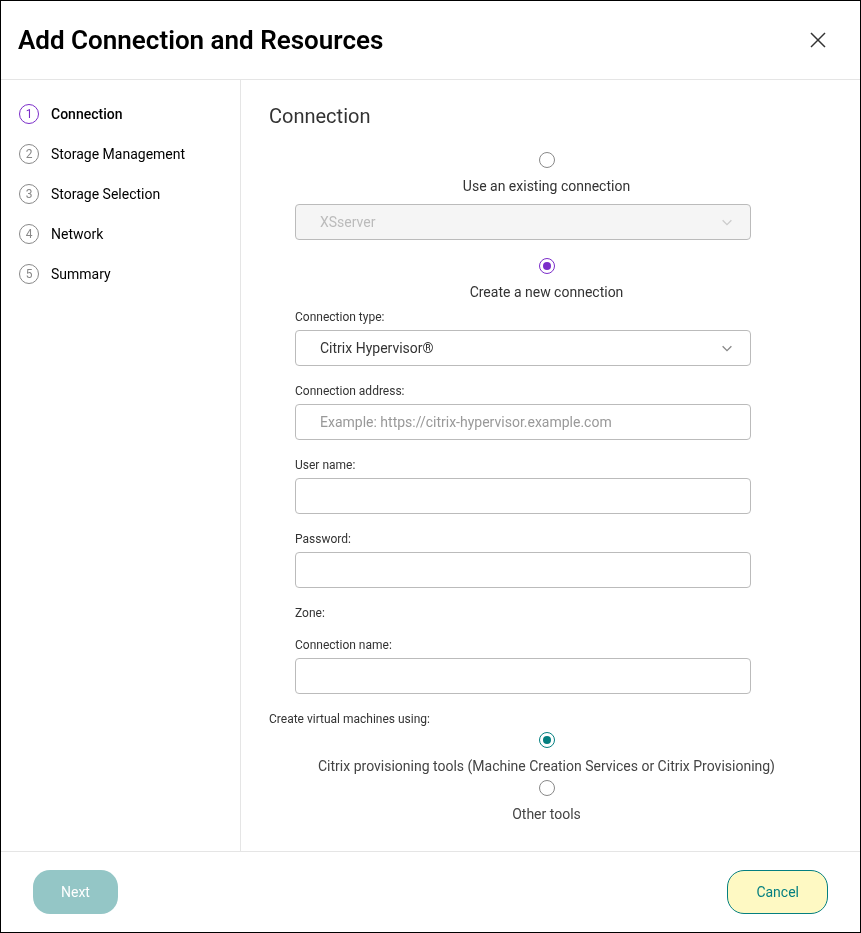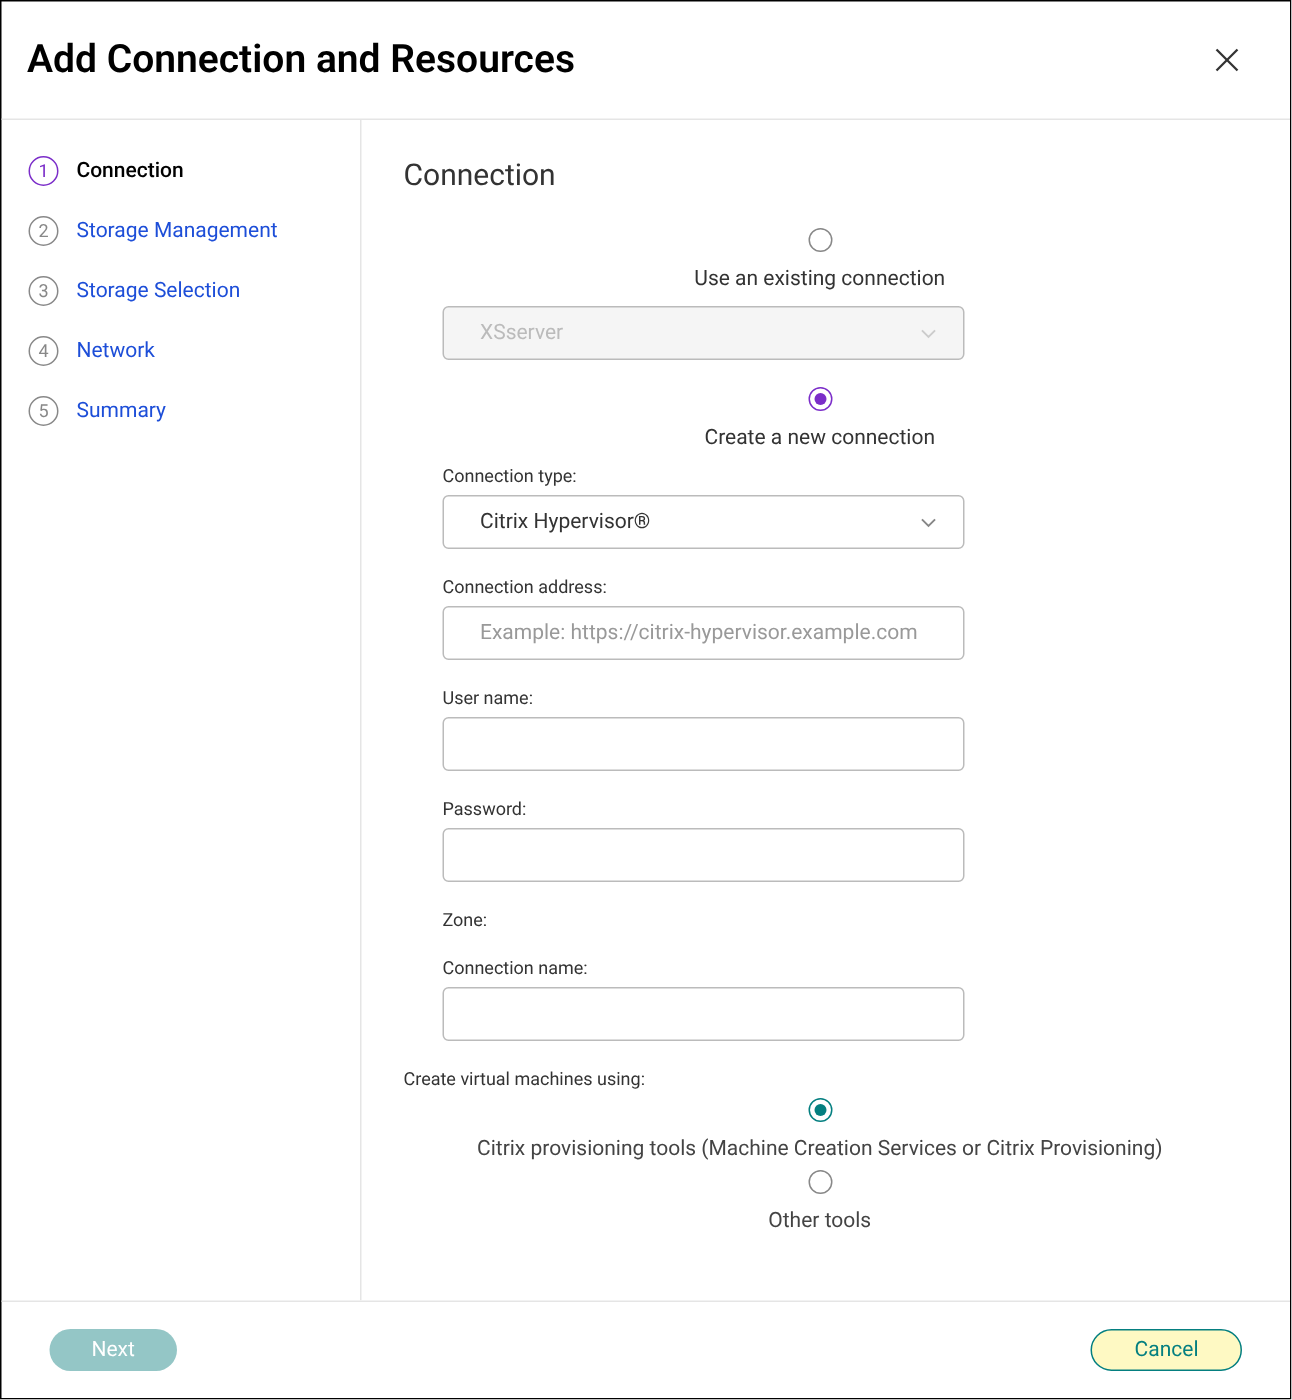--- a/index.html
+++ b/index.html
@@ -75,21 +75,21 @@
       align-items: center;
       justify-content: center;
       flex-shrink: 0;
     }
     .step.active .step-circle {
       border-color: #7b2dc9;
       color: #7b2dc9;
     }
     .step-label {
       font-size: 14px;
-      color: #1d4ed8;
+      color: #000000;
     }
     .step.active .step-label {
       color: #000;
       font-weight: 500;
     }
     
     .main {
       flex: 1;
       padding: 24px 36px 24px 28px;
       overflow-y: auto;
@@ -143,21 +143,21 @@
     .field-group {
       margin-bottom: 18px;
     }
     .field-label {
       font-size: 12px;
       color: #333;
       margin-bottom: 6px;
       display: block;
     }
     .select-box, .text-input {
-      width: 348px;
+      width: 456px;
       height: 36px;
       border: 1px solid #bbb;
       border-radius: 4px;
       padding: 0 12px 0 24px;
       font-size: 14px;
       color: #333;
       background: #fff;
       position: relative;
       display: flex;
       align-items: center;
@@ -211,21 +211,21 @@
     }
     
     .modal-footer {
       display: flex;
       justify-content: space-between;
       align-items: center;
       padding: 18px 32px;
       border-top: 1px solid #e5e5e5;
     }
     .btn {
-      height: 28px;
+      height: 44px;
       padding: 0 28px;
       border-radius: 17px;
       font-size: 14px;
       cursor: pointer;
       display: flex;
       align-items: center;
       justify-content: center;
     }
     .btn-primary-disabled {
       background: #8fc3c3;

